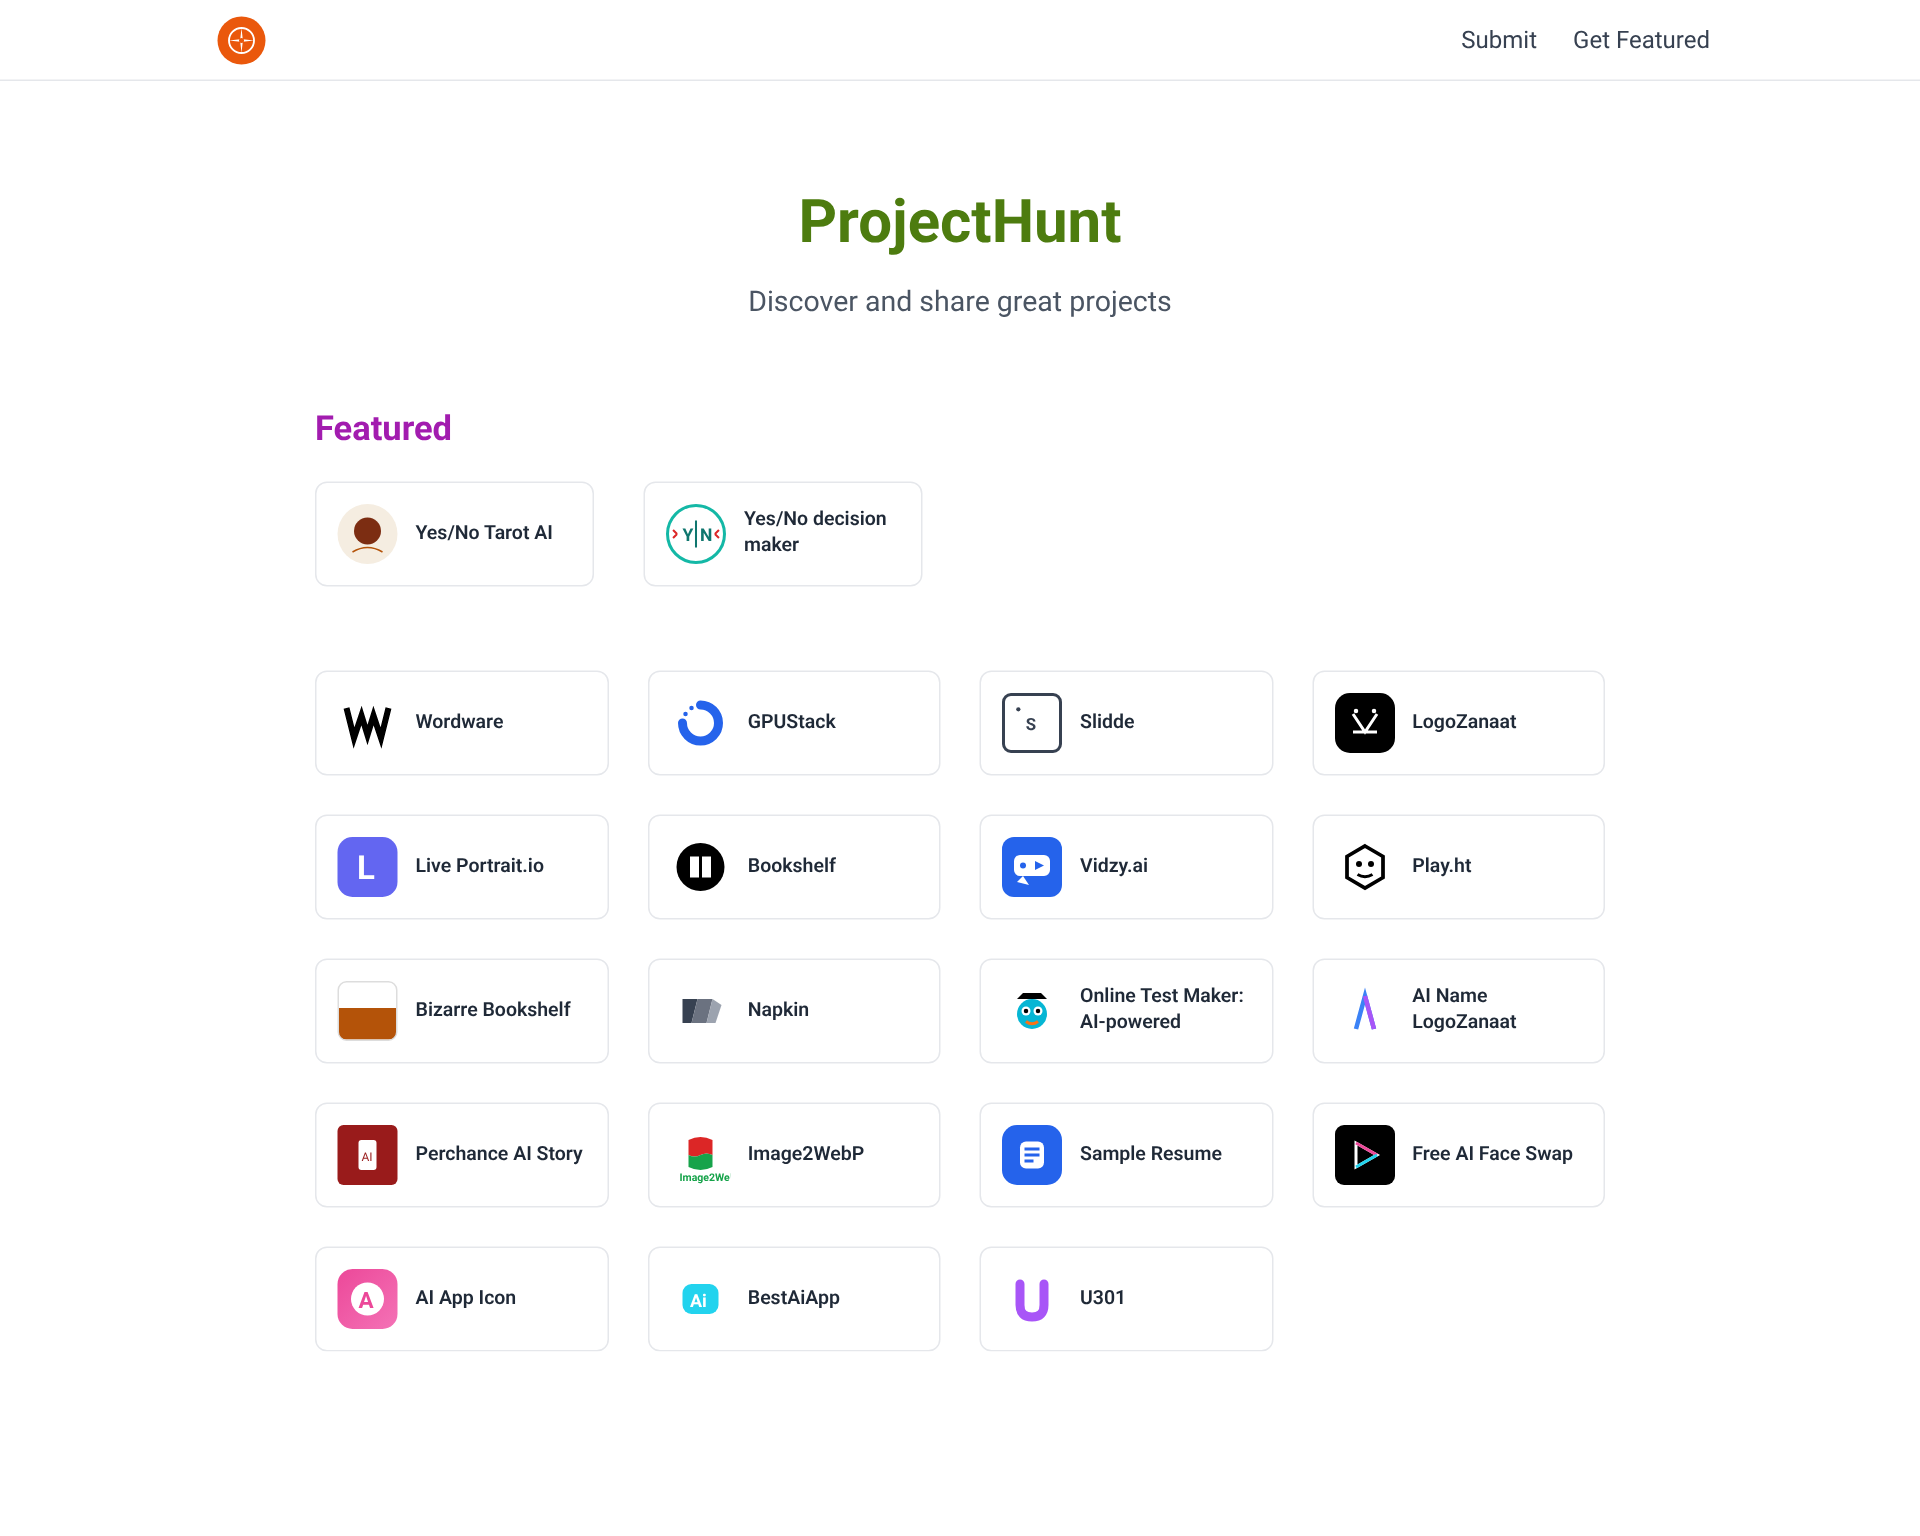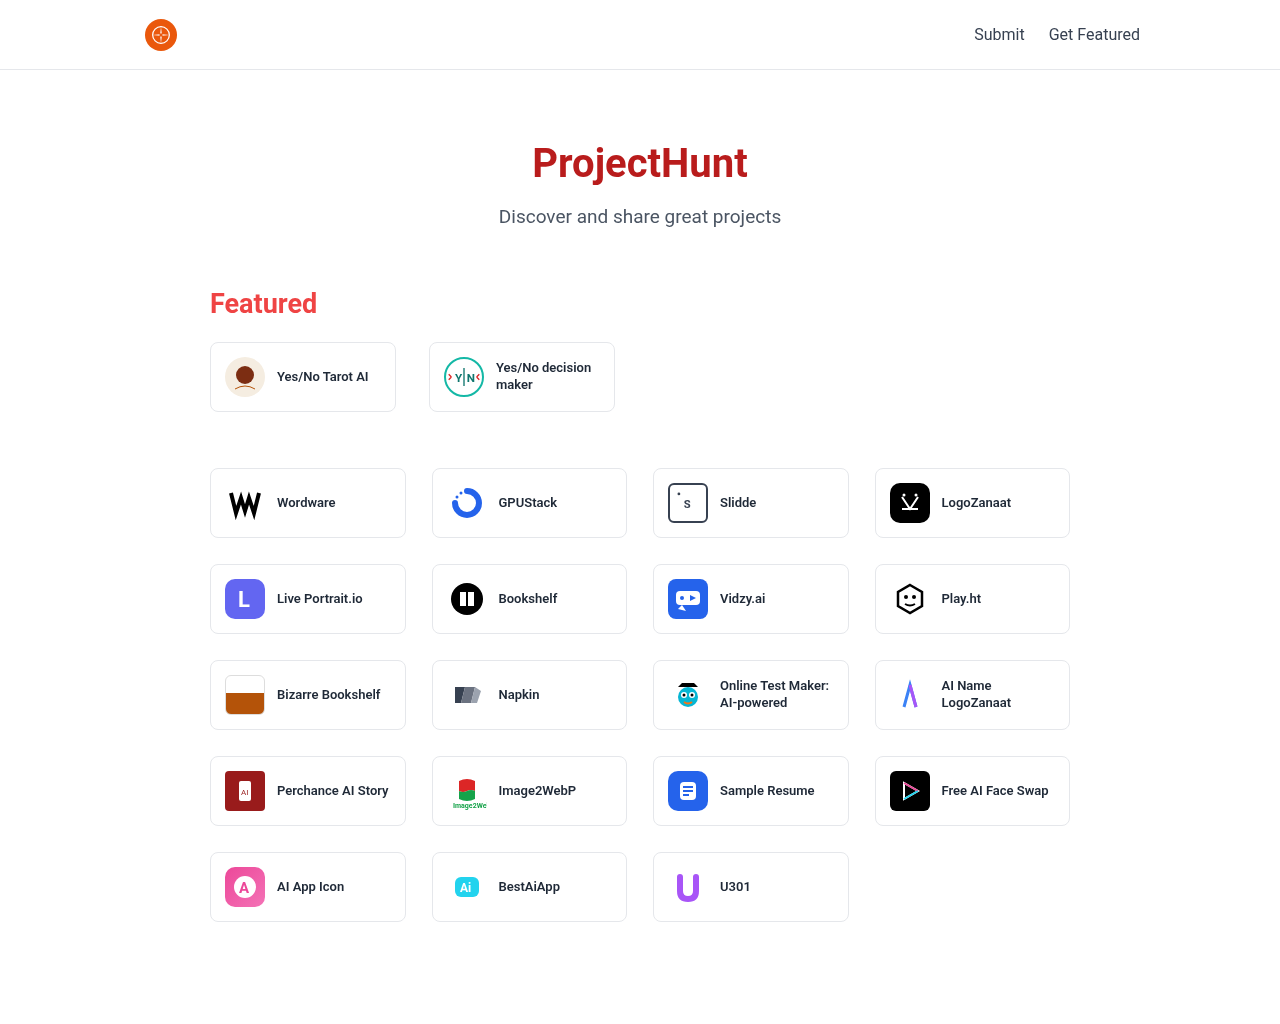--- a/index.html
+++ b/index.html
@@ -12,21 +12,21 @@
   background: #ffffff;
   color: #1f2937;
   overflow-y: scroll;
 }
 .header {
   display: flex;
   align-items: center;
   justify-content: space-between;
   padding: 12px 40px;
   border-bottom: 1px solid #e5e7eb;
-  height: 70px;
+  height: 54px;
 }
 .logo {
   width: 32px;
   height: 32px;
   background: #ea580c;
   border-radius: 50%;
   display: flex;
   align-items: center;
   justify-content: center;
   margin-left: 105px;
@@ -51,31 +51,31 @@
   margin: 0 auto;
   padding: 0 20px;
 }
 .hero {
   text-align: center;
   padding: 70px 0 60px;
 }
 .hero-title {
   font-size: 40px;
   font-weight: 700;
-  color: #b91c1c;
+  color: #4d7c0f;
   margin-bottom: 18px;
 }
 .hero-subtitle {
   font-size: 19px;
   color: #4b5563;
 }
 .section-title {
-  font-size: 27px;
+  font-size: 23px;
   font-weight: 700;
-  color: #ef4444;
+  color: #a21caf;
   margin-bottom: 22px;
 }
 .featured-grid {
   display: grid;
   grid-template-columns: repeat(2, 186px);
   gap: 33px;
   margin-bottom: 56px;
 }
 .projects-grid {
   display: grid;

